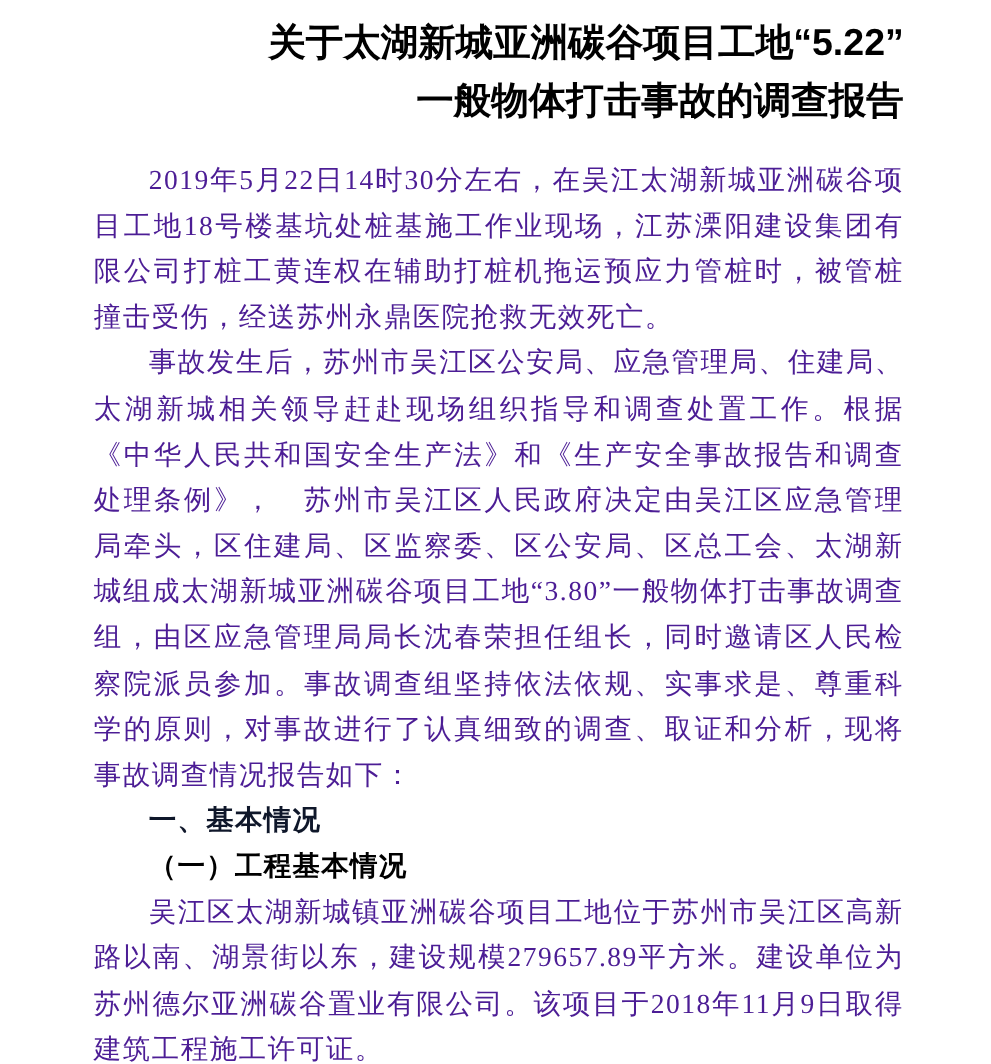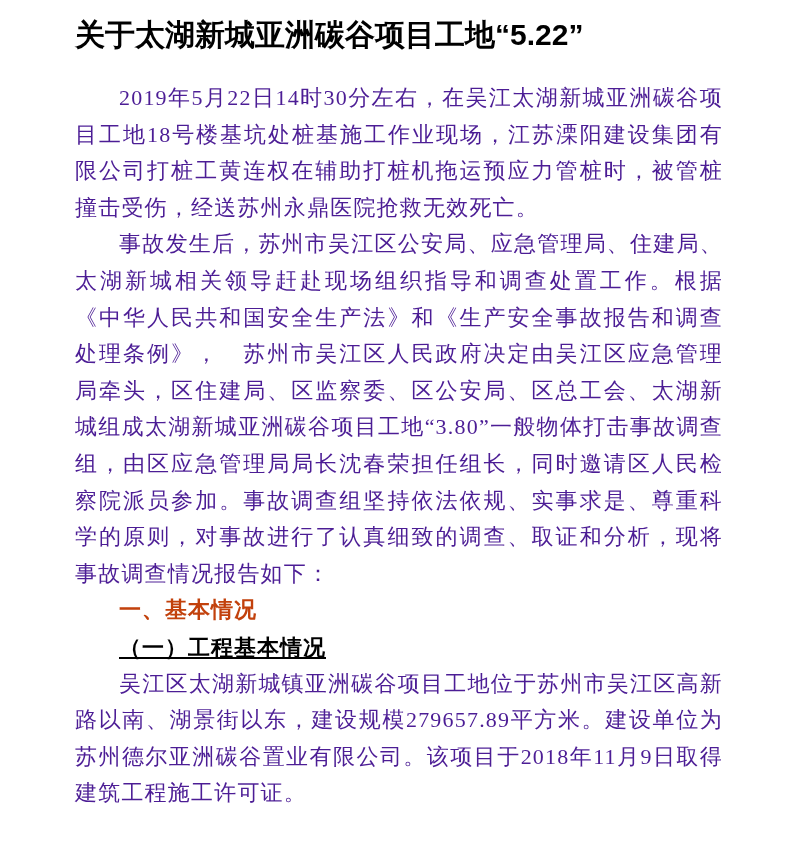--- a/index.html
+++ b/index.html
@@ -17,21 +17,21 @@
     padding: 12px 70px 0 75px;
     overflow: hidden;
     font-family: "Liberation Serif", serif;
   }
   .doc-title {
     margin: 0 0 22px 0;
     font-family: "Liberation Sans", sans-serif;
     font-weight: bold;
     font-size: 30px;
     line-height: 46px;
-    text-align: left;
+    text-align: right;
     color: #000000;
   }
   .doc-title .title-line {
     display: block;
   }
   .body-para {
     margin: 0;
     font-size: 22px;
     line-height: 36.6px;
     letter-spacing: 1.2px;
@@ -41,41 +41,41 @@
     color: #4c1d95;
   }
   .section-heading {
     margin: 0;
     font-family: "Liberation Sans", sans-serif;
     font-size: 22px;
     line-height: 36.6px;
     font-weight: bold;
     text-indent: 2em;
     letter-spacing: 1px;
-    color: #c2410c;
+    color: #0f172a;
   }
   .subsection-heading {
     margin: 0;
     font-family: "DejaVu Serif", serif;
     font-size: 22px;
     line-height: 36.6px;
     font-weight: bold;
     text-indent: 2em;
     letter-spacing: 1px;
     color: #000000;
-    text-decoration: underline;
   }
 </style>
 </head>
 <body>
 
 <div class="page">
 
   <h1 class="doc-title">
     <span class="title-line">关于太湖新城亚洲碳谷项目工地“5.22”</span>
+    <span class="title-line">一般物体打击事故的调查报告</span>
   </h1>
 
   <p class="body-para">2019年5月22日14时30分左右，在吴江太湖新城亚洲碳谷项目工地18号楼基坑处桩基施工作业现场，江苏溧阳建设集团有限公司打桩工黄连权在辅助打桩机拖运预应力管桩时，被管桩撞击受伤，经送苏州永鼎医院抢救无效死亡。</p>
 
   <p class="body-para">事故发生后，苏州市吴江区公安局、应急管理局、住建局、太湖新城相关领导赶赴现场组织指导和调查处置工作。根据《中华人民共和国安全生产法》和《生产安全事故报告和调查处理条例》，　苏州市吴江区人民政府决定由吴江区应急管理局牵头，区住建局、区监察委、区公安局、区总工会、太湖新城组成太湖新城亚洲碳谷项目工地“3.80”一般物体打击事故调查组，由区应急管理局局长沈春荣担任组长，同时邀请区人民检察院派员参加。事故调查组坚持依法依规、实事求是、尊重科学的原则，对事故进行了认真细致的调查、取证和分析，现将事故调查情况报告如下：</p>
 
   <h2 class="section-heading">一、基本情况</h2>
 
   <h3 class="subsection-heading">（一）工程基本情况</h3>
 

